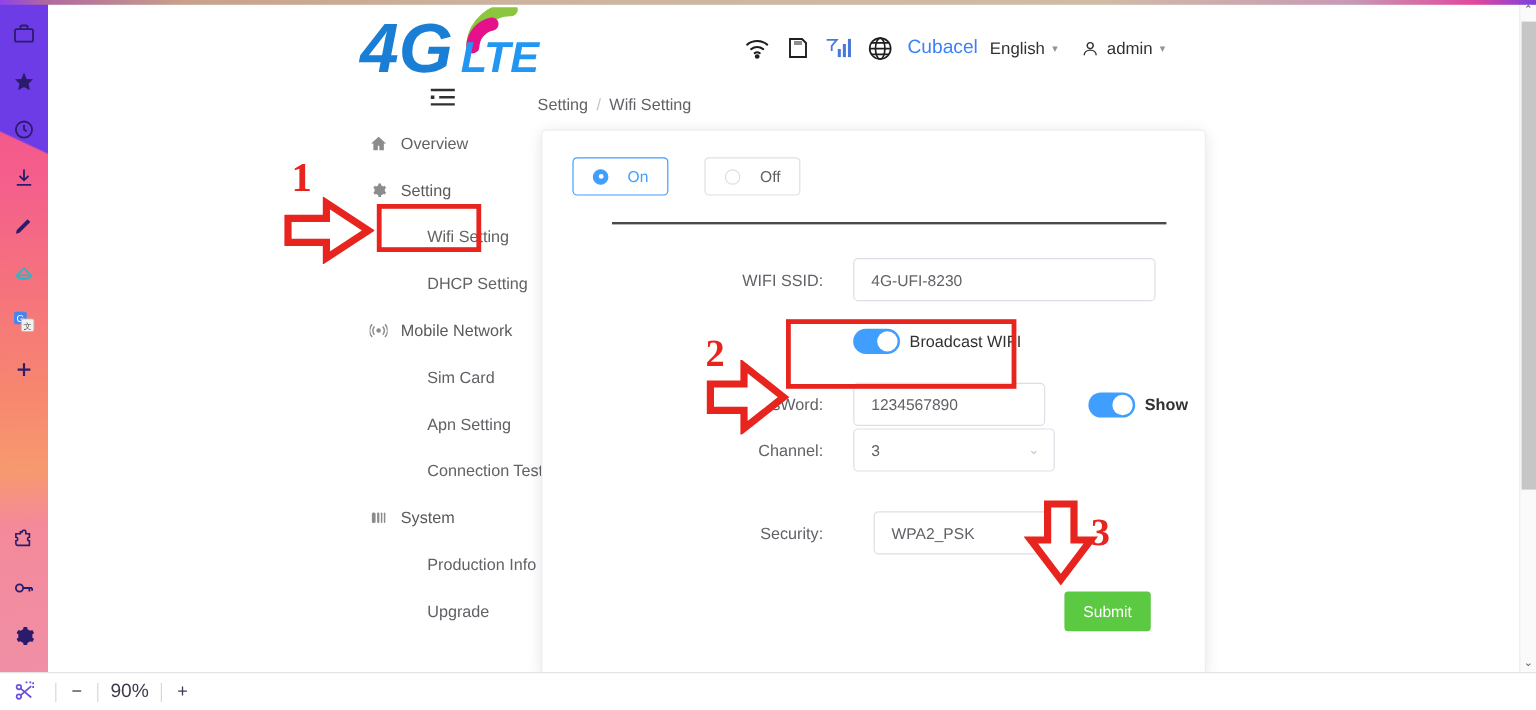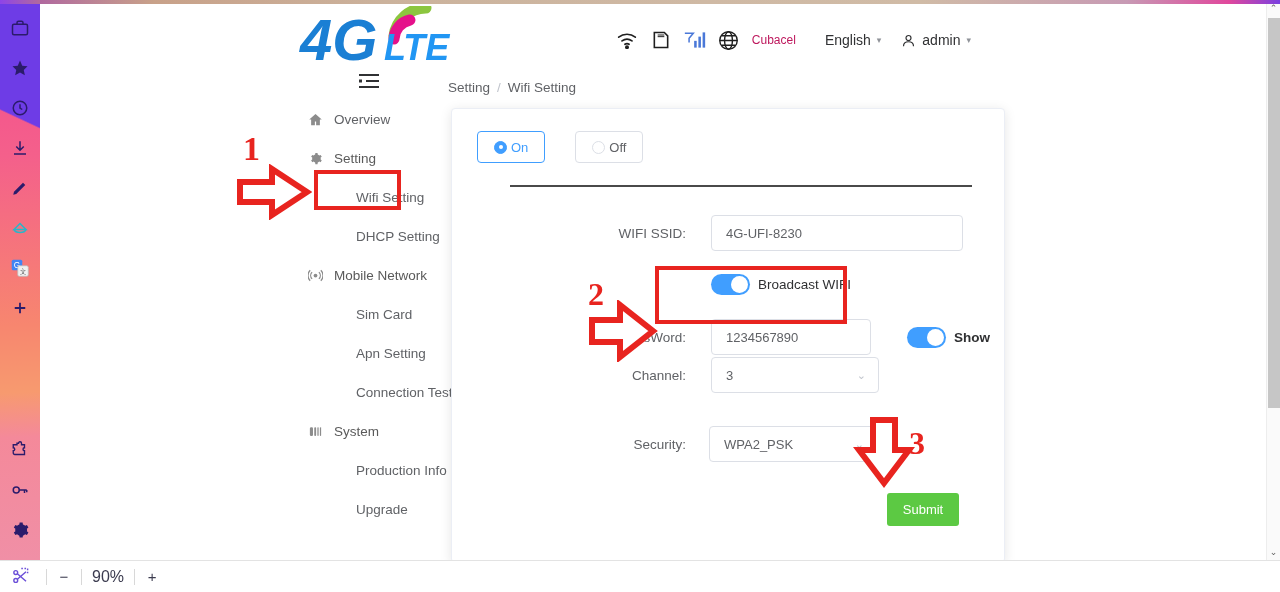--- a/index.html
+++ b/index.html
@@ -61,21 +61,21 @@
   .header { position: relative; height: 72px; }
   .logo { position: absolute; left: 258px; top: 2px; width: 190px; height: 66px; }
   .logo svg { display: block; }
 
   .navright {
     position: absolute; right: 275px; top: 20px;
     display: flex; align-items: center; gap: 0;
     font-size: 13.5px; color: #303133;
   }
   .nav-ico { width: 34px; height: 32px; display: flex; align-items: center; justify-content: center; }
-  .nav-txt { margin-left: 6px; margin-right: 29px; font-size: 12px; color: #be185d; white-space: nowrap; }
+  .nav-txt { margin-left: 6px; margin-right: 10px; font-size: 16px; color: #3b82f6; white-space: nowrap; }
   .nav-item { display: flex; align-items: center; margin-right: 20px; font-size: 14px; color: #303133; white-space: nowrap; }
   .caret { margin-left: 6px; font-size: 9px; color: #909399; }
 
   .collapse-icon { position: absolute; left: 318px; top: 68px; width: 22px; height: 20px; color: #303133; }
 
   
   .breadcrumb {
     position: absolute; left: 408px; top: 76px;
     font-size: 13.5px; color: #606266; display: flex; gap: 7px; align-items: center;
   }
@@ -97,21 +97,21 @@
   .card {
     position: absolute; left: 411px; top: 104px; width: 554px; height: 455px;
     background: #fff; border: 1px solid #ebeef5; border-radius: 4px;
     box-shadow: 0 2px 12px 0 rgba(0,0,0,.10);
   }
   .row { display: flex; align-items: center; position: absolute; }
   .flabel { font-size: 13.5px; color: #606266; text-align: right; }
 
   .radio-grp { display: flex; gap: 30px; }
   .radio-btn {
-    display: flex; align-items: center; gap: 4px;
+    display: flex; align-items: center; gap: 16px;
     height: 32px; padding: 0 16px; border-radius: 4px;
     border: 1px solid #dcdfe6; background: #fff; font-size: 13px; color: #606266;
   }
   .radio-btn.active { border-color: #409eff; color: #409eff; }
   .rdot {
     width: 13px; height: 13px; border-radius: 50%; border: 1px solid #dcdfe6; background: #fff;
     display: flex; align-items: center; justify-content: center;
   }
   .radio-btn.active .rdot { border-color: #409eff; background: #409eff; }
   .radio-btn.active .rdot::after { content: ""; width: 4px; height: 4px; border-radius: 50%; background: #fff; }
@@ -416,21 +416,21 @@
       <div class="row" style="left:0; top:248px; width:554px;">
         <div class="flabel" style="width:234px;">Channel:</div>
         <div class="inp sel" style="margin-left:25px; width:168px;">
           <span>3</span>
           <span class="chev">⌄</span>
         </div>
       </div>
 
       <div class="row" style="left:0; top:317px; width:554px;">
         <div class="flabel" style="width:234px;">Security:</div>
-        <div class="inp sel" style="margin-left:23px; width:168px;">
+        <div class="inp sel" style="margin-left:42px; width:168px;">
           <span>WPA2_PSK</span>
           <span class="chev">⌄</span>
         </div>
       </div>
 
       <div class="submit">Submit</div>
     </div>
 
     <div class="anno" style="left:203px; top:126px;">
       <span class="anno-num" style="font-size:34px;">1</span>

